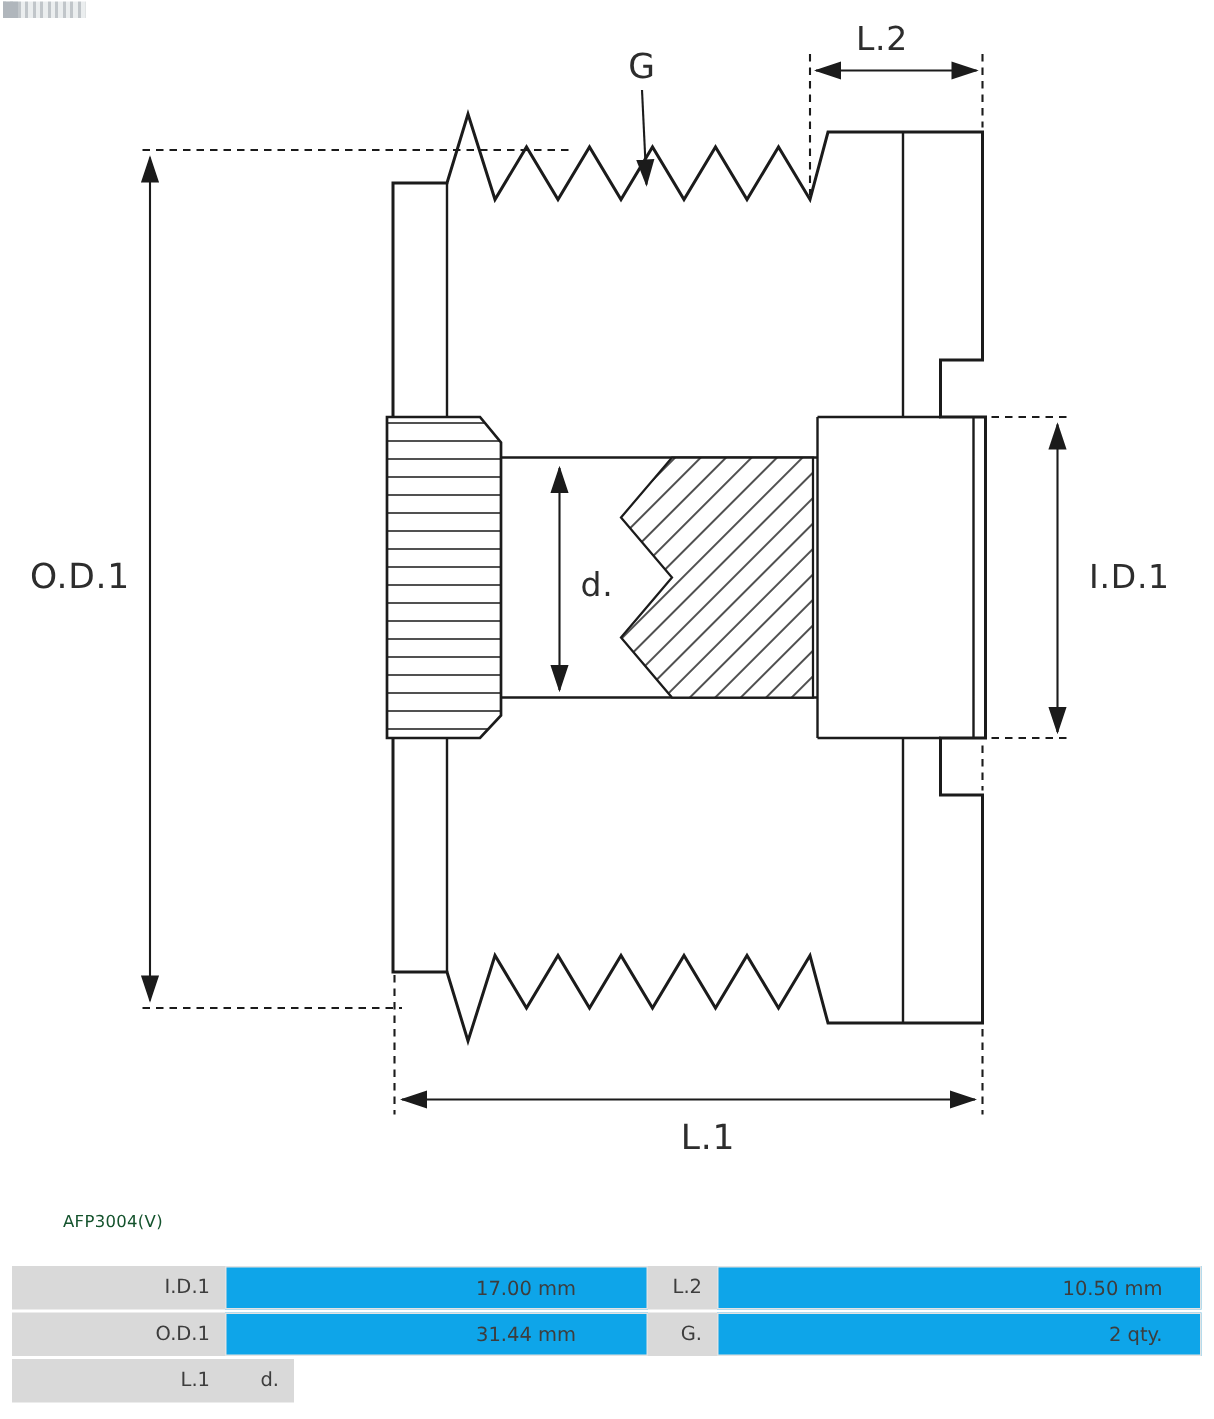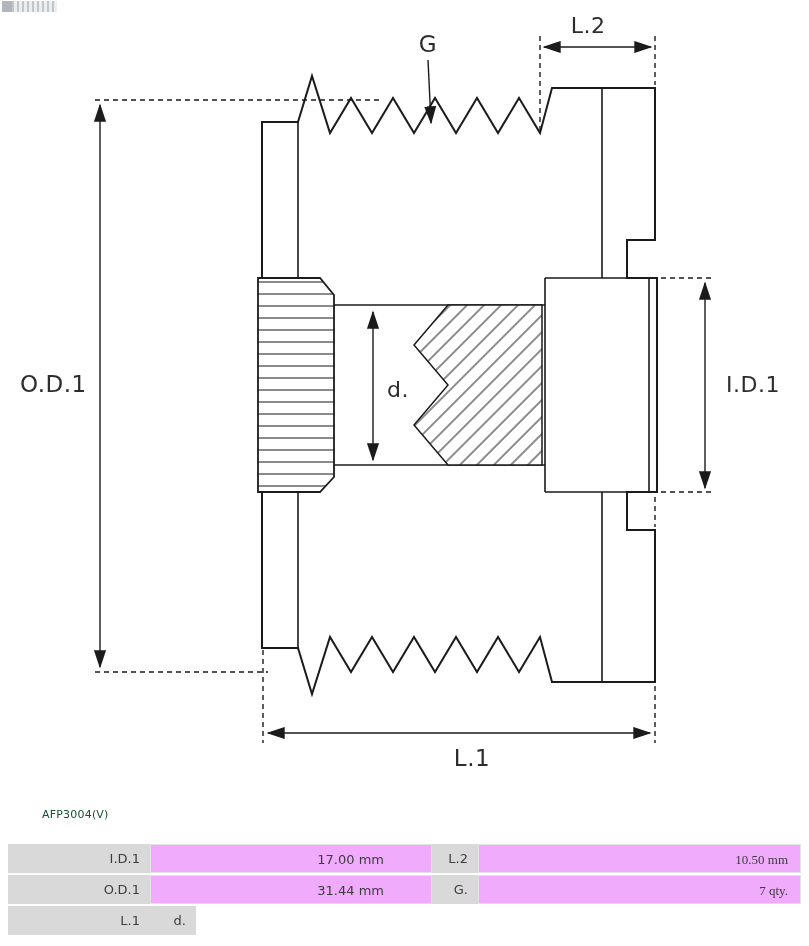--- a/index.html
+++ b/index.html
@@ -7,25 +7,25 @@
   .stage{position:relative;width:809px;height:946px;background:#ffffff;overflow:hidden;}
   .logo{position:absolute;left:2px;top:1px;width:55px;height:11px;opacity:.6;
         background:linear-gradient(90deg,#7c8790 0 10px,rgba(0,0,0,0) 10px),
                    repeating-linear-gradient(90deg,#98a1a8 0 2px,#dfe3e6 2px 5px);}
   .drawing{position:absolute;left:0;top:0;}
   .part-title{position:absolute;left:14px;top:808px;font-size:11px;letter-spacing:.2px;color:#14532d;margin-left:28px;}
   .spec-table{position:absolute;left:8px;top:844px;width:793px;font-size:13px;color:#3d3d3d;}
   .spec-row{display:flex;margin-bottom:2px;height:29px;line-height:29px;}
   .cell{box-sizing:border-box;text-align:right;overflow:hidden;white-space:nowrap;}
   .lbl{background:#d9d9d9;padding-right:10px;}
-  .val{background:#f0abfc;border:1px solid #e3e3e3;padding-right:10px;}
+  .val{background:#0ea5e9;border:1px solid #e3e3e3;padding-right:10px;}
   .c1l{width:142px;}
   .c1v{width:282px;padding-right:47px;}
   .c2l{width:46px;}
-  .c2v{width:323px;padding-right:12px;font-family:Liberation Serif, serif;}
+  .c2v{width:323px;padding-right:25px;}
   svg text{fill:#2d2d2d;font-family:"DejaVu Sans","Liberation Sans",sans-serif;letter-spacing:.5px;}
 </style>
 </head>
 <body>
 
 <div class="stage">
 
   <div class="logo"></div>
 
   <svg class="drawing" width="809" height="800" viewBox="0 0 809 800">
@@ -87,21 +87,21 @@
     <div class="spec-row">
       <div class="cell lbl c1l">I.D.1</div>
       <div class="cell val c1v">17.00 mm</div>
       <div class="cell lbl c2l">L.2</div>
       <div class="cell val c2v">10.50 mm</div>
     </div>
     <div class="spec-row">
       <div class="cell lbl c1l">O.D.1</div>
       <div class="cell val c1v">31.44 mm</div>
       <div class="cell lbl c2l">G.</div>
-      <div class="cell val c2v">7 qty.</div>
+      <div class="cell val c2v">2 qty.</div>
     </div>
     <div class="spec-row">
       <div class="cell lbl c1l">L.1</div>
       <div class="cell lbl c2l">d.</div>
     </div>
   </div>
 
 </div>
 
 </body></html>

